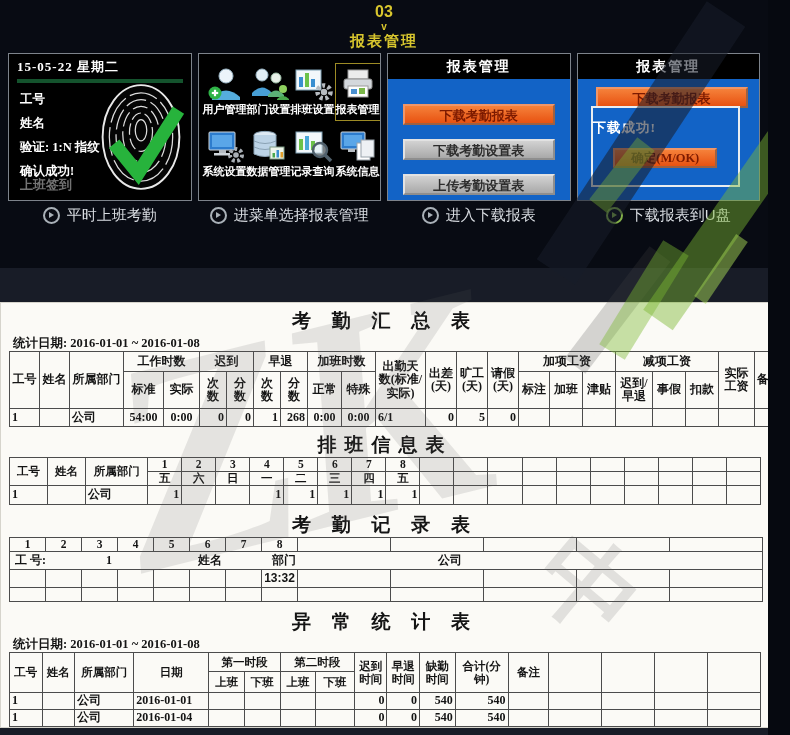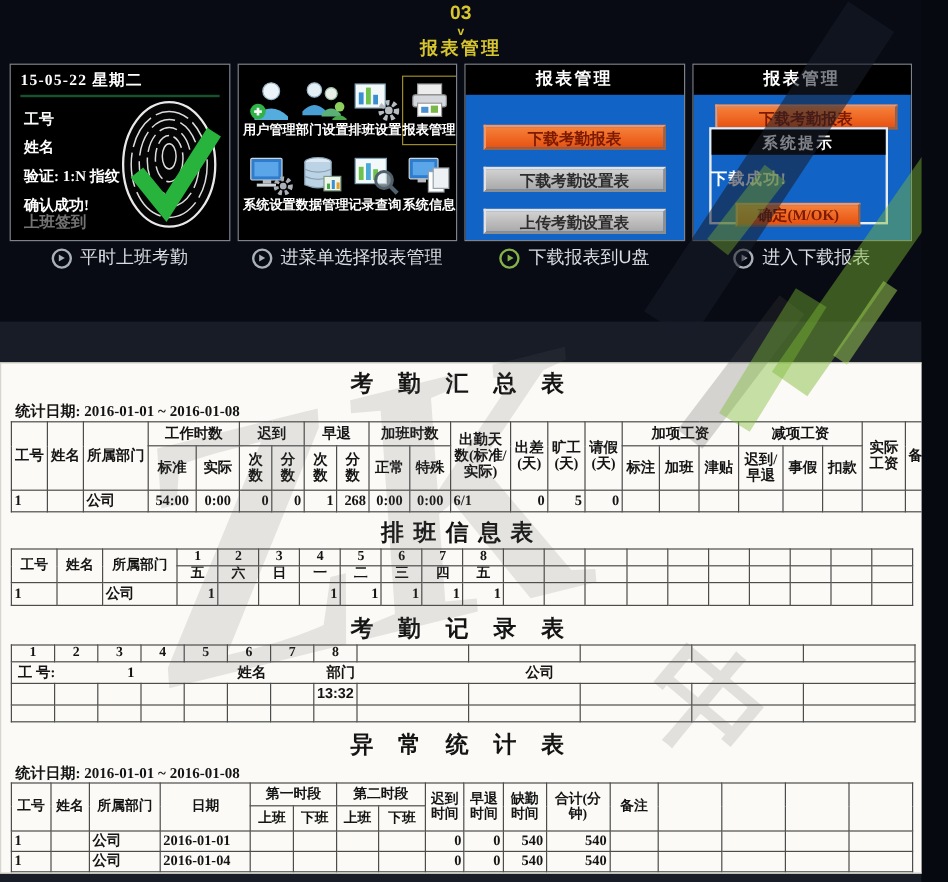--- a/index.html
+++ b/index.html
@@ -10,21 +10,21 @@
   .hdr-step{font:700 16px/18px "Liberation Sans",sans-serif;}
   .hdr-chev{font:700 10px/11px "Liberation Sans",sans-serif;}
   .hdr-title{font:700 15px/19px "Liberation Serif",serif;letter-spacing:2px;}
   
   .screens{display:flex;gap:6px;padding:2px 8px 0;}
   .screen{position:relative;width:188px;height:148px;background:#000;border:1px solid #7d838b;
           box-sizing:border-box;overflow:hidden;}
   
   .s1-bar{position:absolute;top:4px;left:8px;right:8px;color:#fff;
           font:700 13px/18px "Liberation Serif",serif;letter-spacing:1px;
-          border-bottom:2px solid #14532d;padding-bottom:3px;}
+          border-bottom:4px solid #14532d;padding-bottom:3px;}
   .s1-lines{position:absolute;top:33px;left:11px;color:#fff;
             font:700 12.5px/24px "Liberation Serif",serif;}
   .s1-foot{position:absolute;left:11px;bottom:8px;color:#737373;
            font:700 13px/15px "Liberation Serif",serif;}
   .s1-fp{position:absolute;right:2px;top:26px;}
   
   .menu-grid{display:grid;grid-template-columns:repeat(4,1fr);row-gap:13px;
              padding:13px 4px 6px;}
   .menu-item{display:flex;flex-direction:column;align-items:center;gap:2px;}
   .mi-label{color:#fff;font:700 11px/13px "Liberation Serif",serif;white-space:nowrap;}
@@ -233,52 +233,51 @@
         <div class="dev-btn btn-gray">下载考勤设置表</div>
         <div class="dev-btn btn-gray">上传考勤设置表</div>
       </div>
     </div>
 
     <div class="screen">
       <div class="dev-title">报表管理</div>
       <div class="dev-body">
         <div class="dev-btn btn-orange s4-behind">下载考勤报表</div>
         <div class="dialog">
-          <div class="dlg-title">系统提示</div>
           <div class="dlg-msg">下载成功!</div>
           <div class="dlg-ok">确定(M/OK)</div>
         </div>
       </div>
     </div>
   </div>
 
   <div class="captions">
     <div class="caption">
       <span class="play-icon">
           <span class="play-tri"></span>
         </span>
       <span>平时上班考勤</span>
     </div>
     <div class="caption">
       <span class="play-icon">
           <span class="play-tri"></span>
         </span>
       <span>进菜单选择报表管理</span>
     </div>
+    <div class="caption">
+      <span class="play-icon">
+          <span class="play-tri"></span>
+        </span>
+      <span>进入下载报表</span>
+    </div>
     <div class="caption green">
       <span class="play-icon">
           <span class="play-tri"></span>
         </span>
       <span>下载报表到U盘</span>
-    </div>
-    <div class="caption">
-      <span class="play-icon">
-          <span class="play-tri"></span>
-        </span>
-      <span>进入下载报表</span>
     </div>
   </div>
 
   <div class="lower">
     <div class="panel">
 
       <div class="tbl-title">考 勤 汇 总 表</div>
       <div class="date-line">统计日期: 2016-01-01 ~ 2016-01-08</div>
       <table class="t t1">
         <colgroup>

